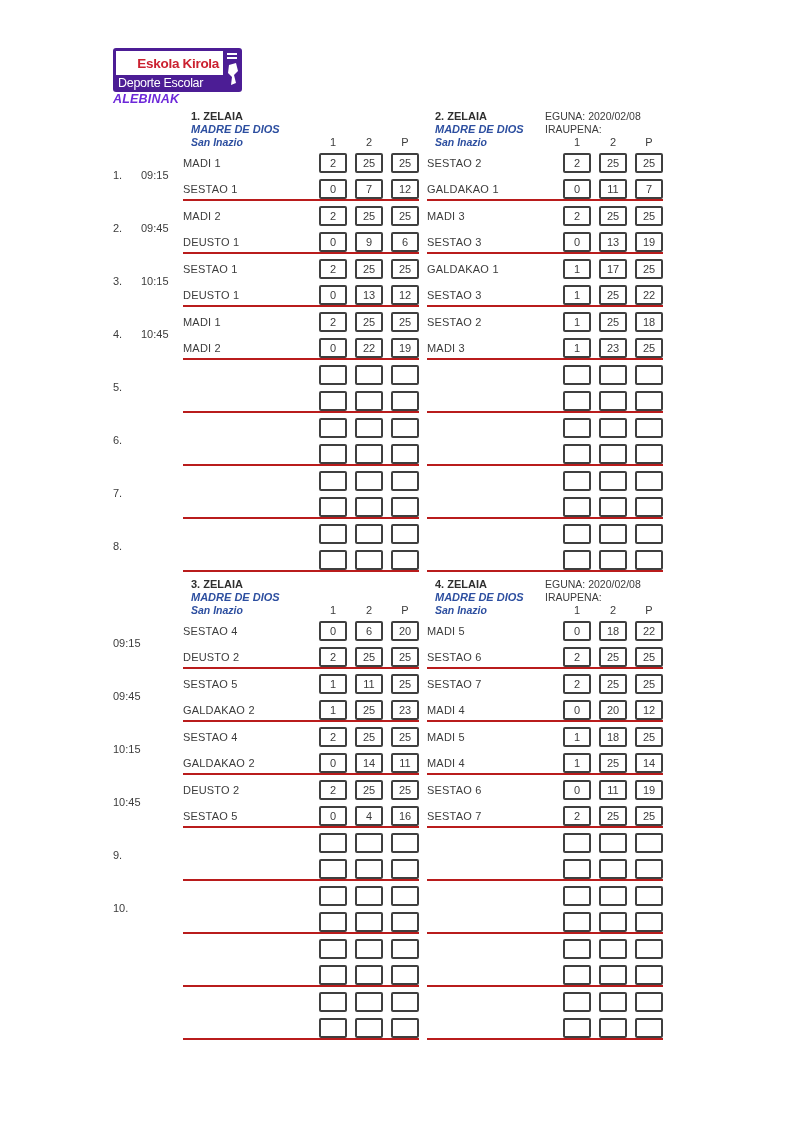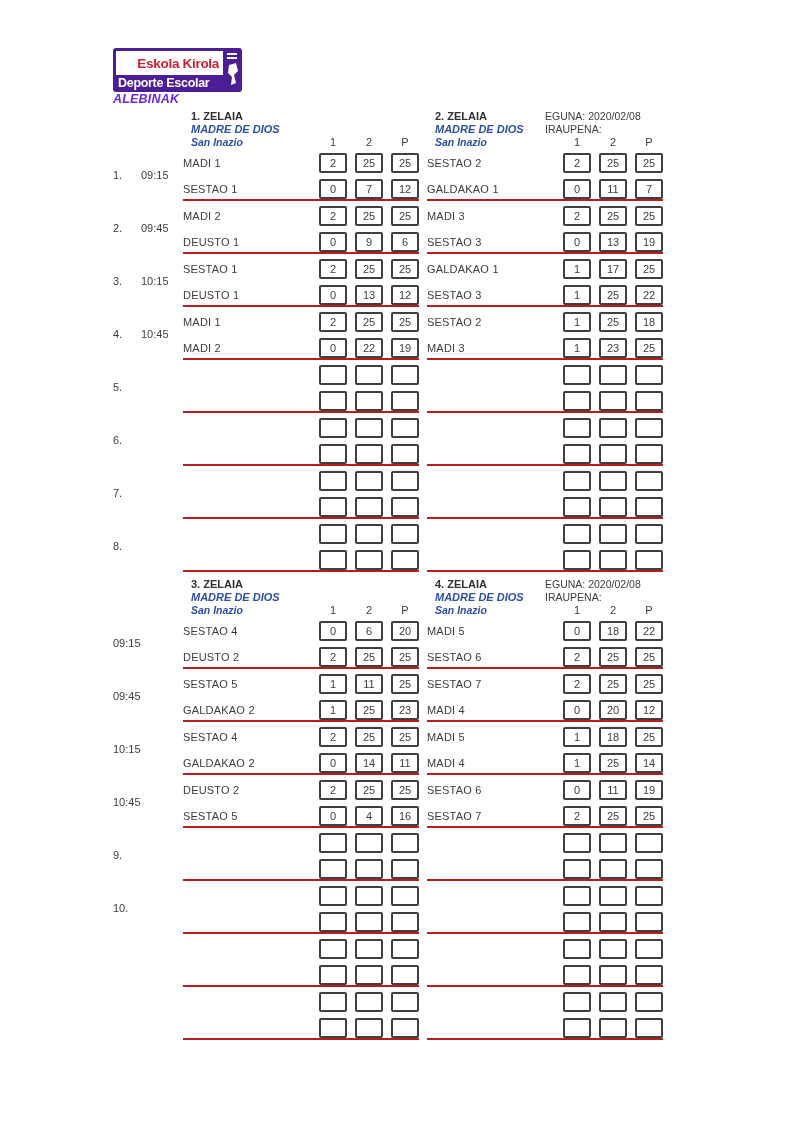--- a/index.html
+++ b/index.html
@@ -6,21 +6,21 @@
   body { background:#ffffff; font-family:"Liberation Sans", sans-serif; }
   .page { position:relative; width:800px; height:1132px; background:#fff; margin:0 auto; overflow:hidden; }
 
   
   .logo-ek { position:absolute; left:113px; top:48px; width:129px; height:44px;
              background:#4c1d95; border-radius:3px; display:flex; }
   .logo-ek .main { flex:1; display:flex; flex-direction:column; padding:3px 0 2px 3px; }
   .logo-ek .white-box { background:#fff; height:24px; display:flex; align-items:center;
              justify-content:flex-end; padding-right:4px; }
   .logo-ek .line1 { color:#cb2130; font-weight:bold; font-size:13.5px; letter-spacing:-0.3px; }
-  .logo-ek .line2 { color:#fff; font-weight:bold; font-size:12.5px; letter-spacing:-0.3px;
+  .logo-ek .line2 { color:#fff; font-weight:normal; font-size:12.5px; letter-spacing:-0.3px;
              padding:1px 0 0 2px; }
   .logo-ek .badge { width:19px; padding:3px 2px; display:flex; flex-direction:column;
              align-items:center; gap:1px; }
 
   
   .logo-bz { position:absolute; left:490px; top:52px; height:40px; display:flex;
              align-items:center; font-family:"Liberation Serif", serif; }
   .logo-bz .word { color:#2e7d46; font-size:21px; border-bottom:2px solid #2e7d46;
              padding:0 2px 1px 2px; }
   .logo-bz .emblem { width:40px; height:40px; margin:0 1px; }

